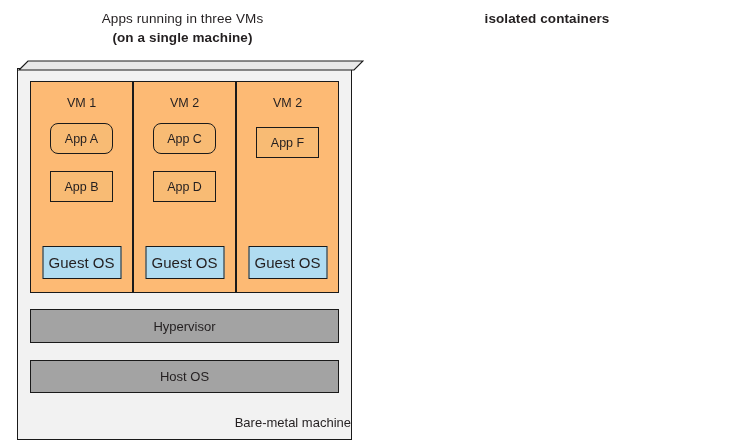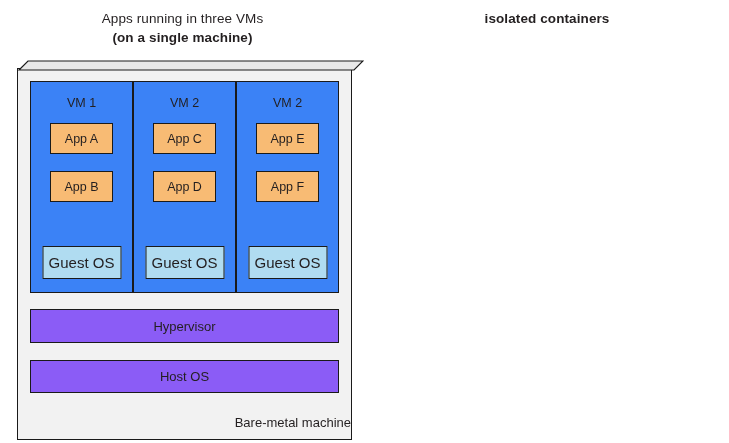--- a/index.html
+++ b/index.html
@@ -71,21 +71,21 @@
     position: absolute;
     left: 12px;
     top: 12px;
     right: 12px;
     height: 212px;
     display: flex;
     justify-content: space-between;
   }
   .vm-box {
     width: 103px;
-    background: #3b82f6;
+    background: #fdba74;
     border: 1.3px solid #1a1a1a;
     box-sizing: border-box;
     position: relative;
     display: flex;
     flex-direction: column;
     align-items: center;
   }
   .vm-name {
     font-size: 12.5px;
     margin-top: 14px;
@@ -94,21 +94,21 @@
     width: 63px;
     height: 31px;
     background: #f8bb74;
     border: 1.3px solid #1a1a1a;
     box-sizing: border-box;
     display: flex;
     align-items: center;
     justify-content: center;
     font-size: 12.5px;
   }
-  .vm-box .app-a { margin-top: 13px; }
+  .vm-box .app-a { margin-top: 13px; border-radius: 8px; }
   .vm-box .app-b { margin-top: 17px; text-align: right; }
   .guest-os {
     position: absolute;
     bottom: 13px;
     left: 50%;
     transform: translateX(-50%);
     width: 79px;
     height: 33px;
     background: #b0dcf1;
     border: 1.3px solid #1a1a1a;
@@ -118,21 +118,21 @@
     justify-content: center;
     font-size: 15px;
     margin-top: 24px;
   }
 
   
   .green-bar {
     position: absolute;
     left: 12px;
     right: 12px;
-    background: #8b5cf6;
+    background: #a3a3a3;
     border: 1.3px solid #1a1a1a;
     box-sizing: border-box;
     display: flex;
     align-items: center;
     justify-content: center;
     font-size: 13px;
   }
   #bar-hypervisor { top: 240px; height: 34px; }
   #bar-hostos-vm  { top: 291px; height: 33px; }
 </style>
@@ -165,21 +165,20 @@
 
       <div class="vm-box">
         <div class="vm-name">VM 2</div>
         <div class="app-box app-a">App C</div>
         <div class="app-box app-b">App D</div>
         <div class="guest-os">Guest OS</div>
       </div>
 
       <div class="vm-box">
         <div class="vm-name">VM 2</div>
-        <div class="app-box app-a">App E</div>
         <div class="app-box app-b">App F</div>
         <div class="guest-os">Guest OS</div>
       </div>
 
     </div>
 
     <div class="green-bar" id="bar-hypervisor">Hypervisor</div>
     <div class="green-bar" id="bar-hostos-vm">Host OS</div>
 
     <div class="machine-label">Bare-metal machine</div>

